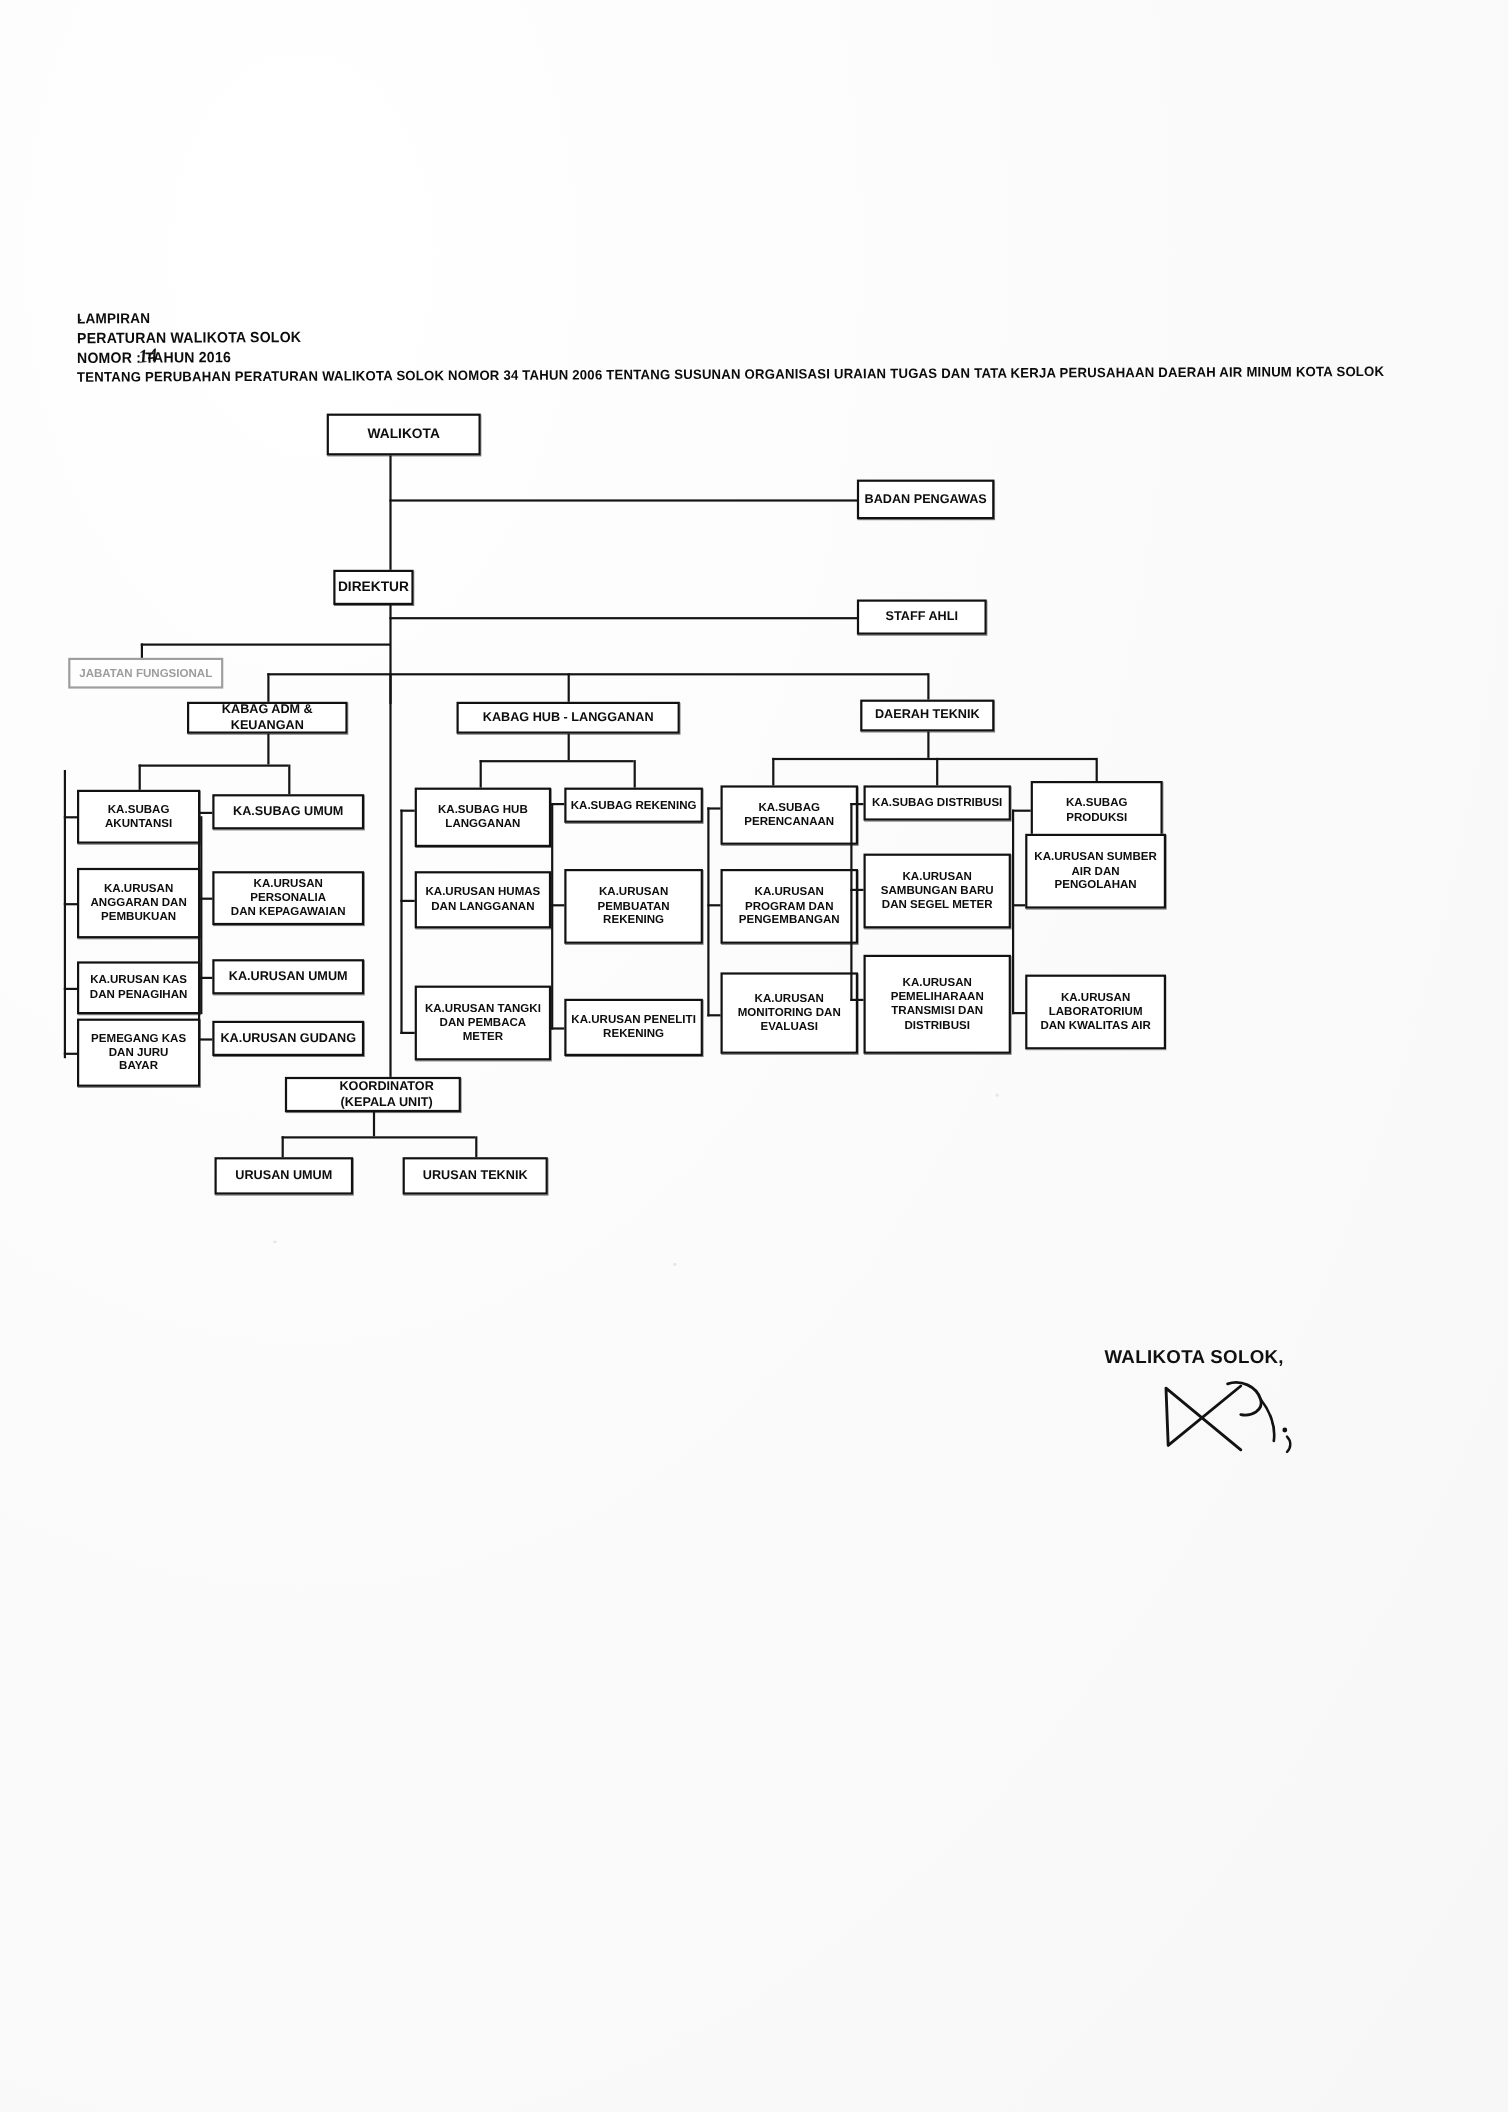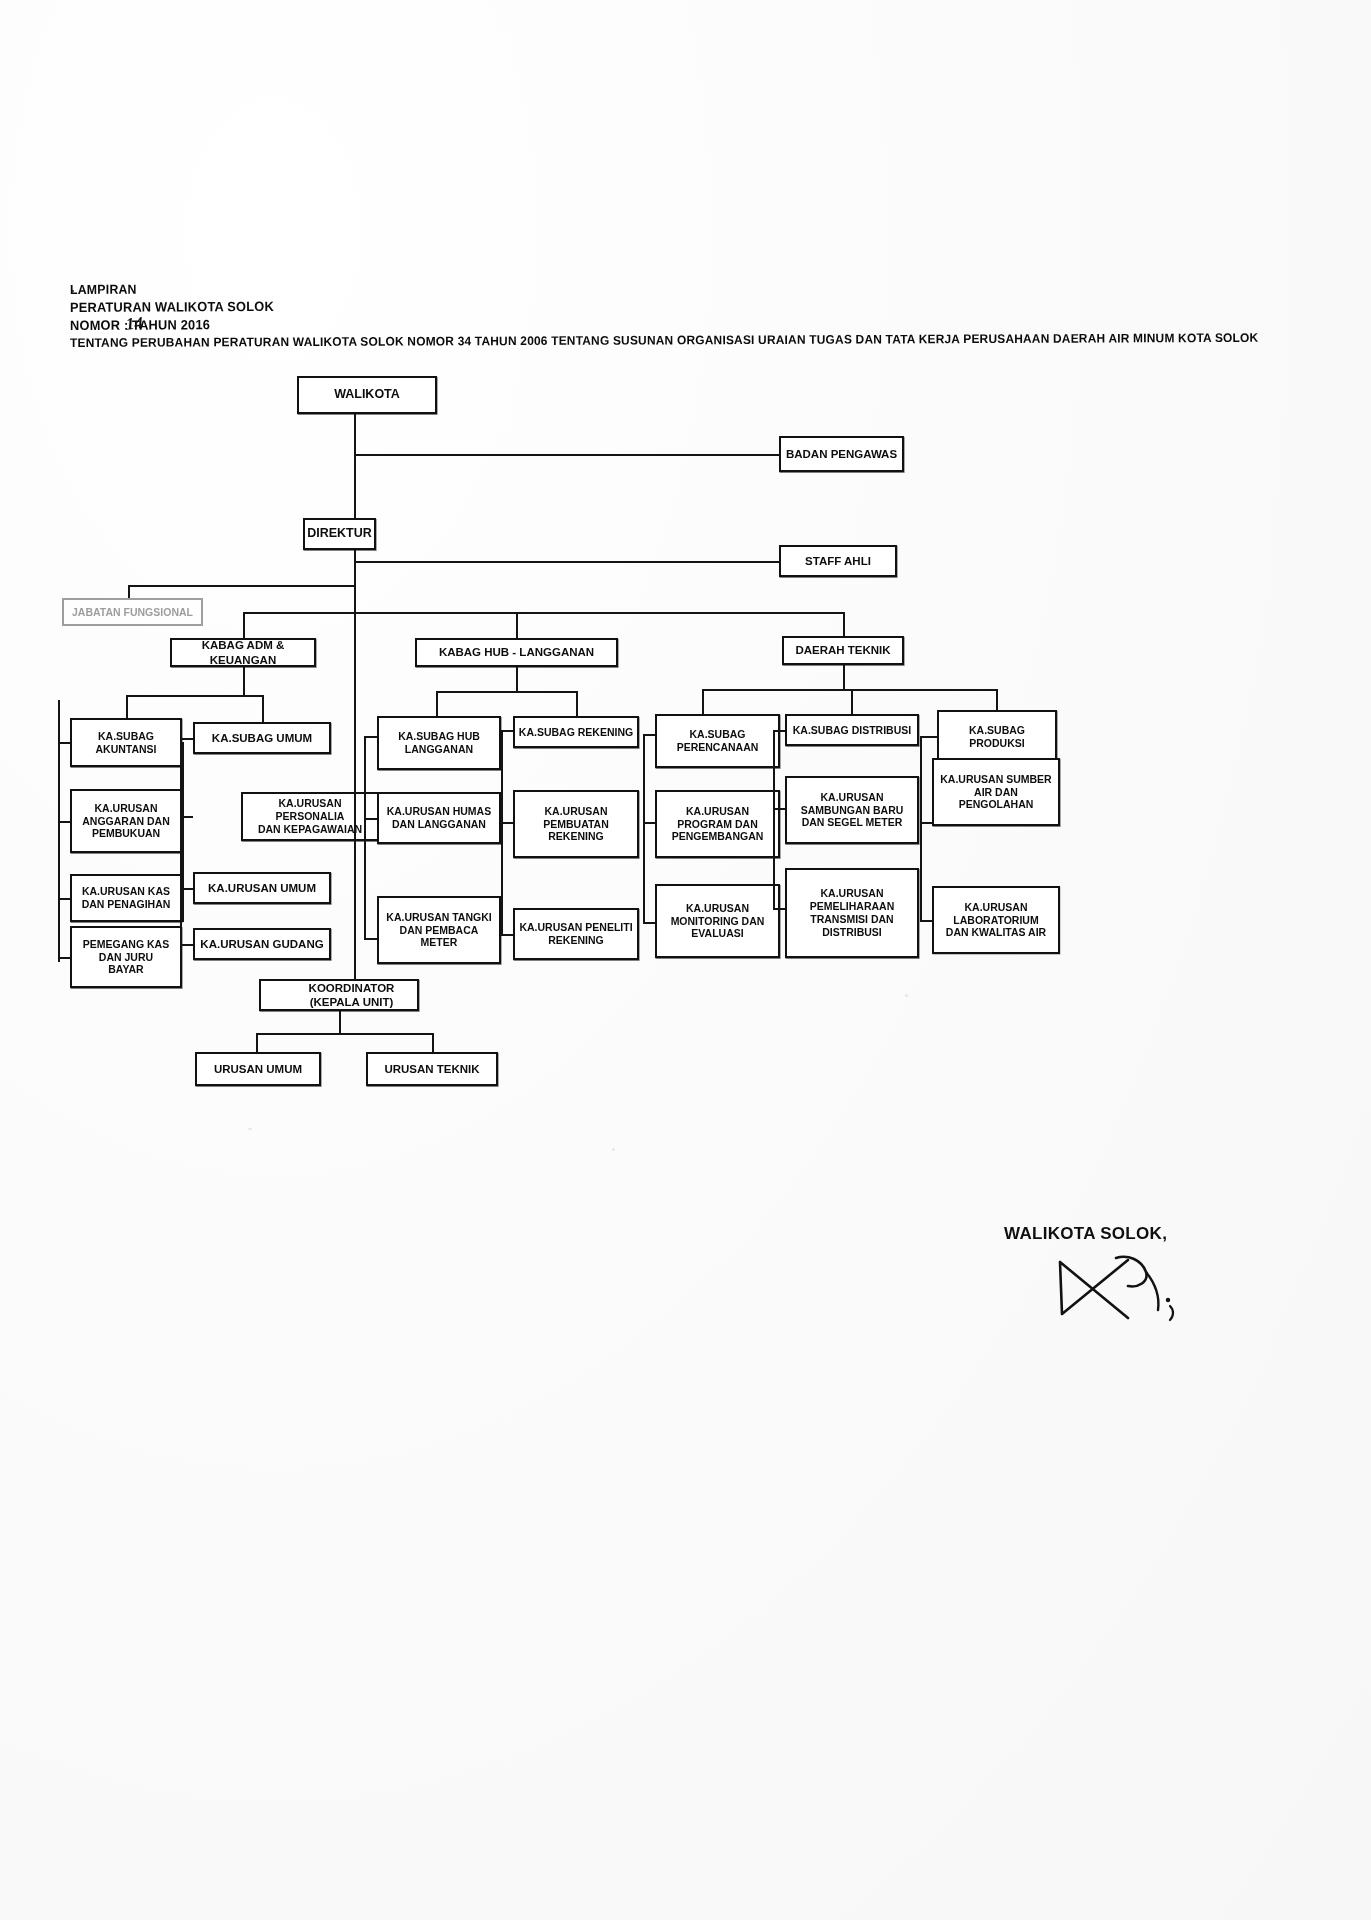--- a/index.html
+++ b/index.html
@@ -186,21 +186,21 @@
   <div class="node n-sm" style="left:70px; top:926px; width:112px; height:62px;">
     <span style="white-space:pre-line;">PEMEGANG KAS
 DAN JURU
 BAYAR</span>
   </div>
 
   <div class="node n-md" style="left:193px; top:722px; width:138px; height:32px;">
     <span>KA.SUBAG UMUM</span>
   </div>
 
-  <div class="node n-sm" style="left:193px; top:792px; width:138px; height:49px;margin-left:48px;">
+  <div class="node n-sm" style="left:193px; top:792px; width:138px; height:49px;">
     <span style="white-space:pre-line;">KA.URUSAN PERSONALIA
 DAN KEPAGAWAIAN</span>
   </div>
 
   <div class="node n-md" style="left:193px; top:872px; width:138px; height:32px;">
     <span>KA.URUSAN UMUM</span>
   </div>
 
   <div class="node n-md" style="left:193px; top:928px; width:138px; height:32px;">
     <span>KA.URUSAN GUDANG</span>

